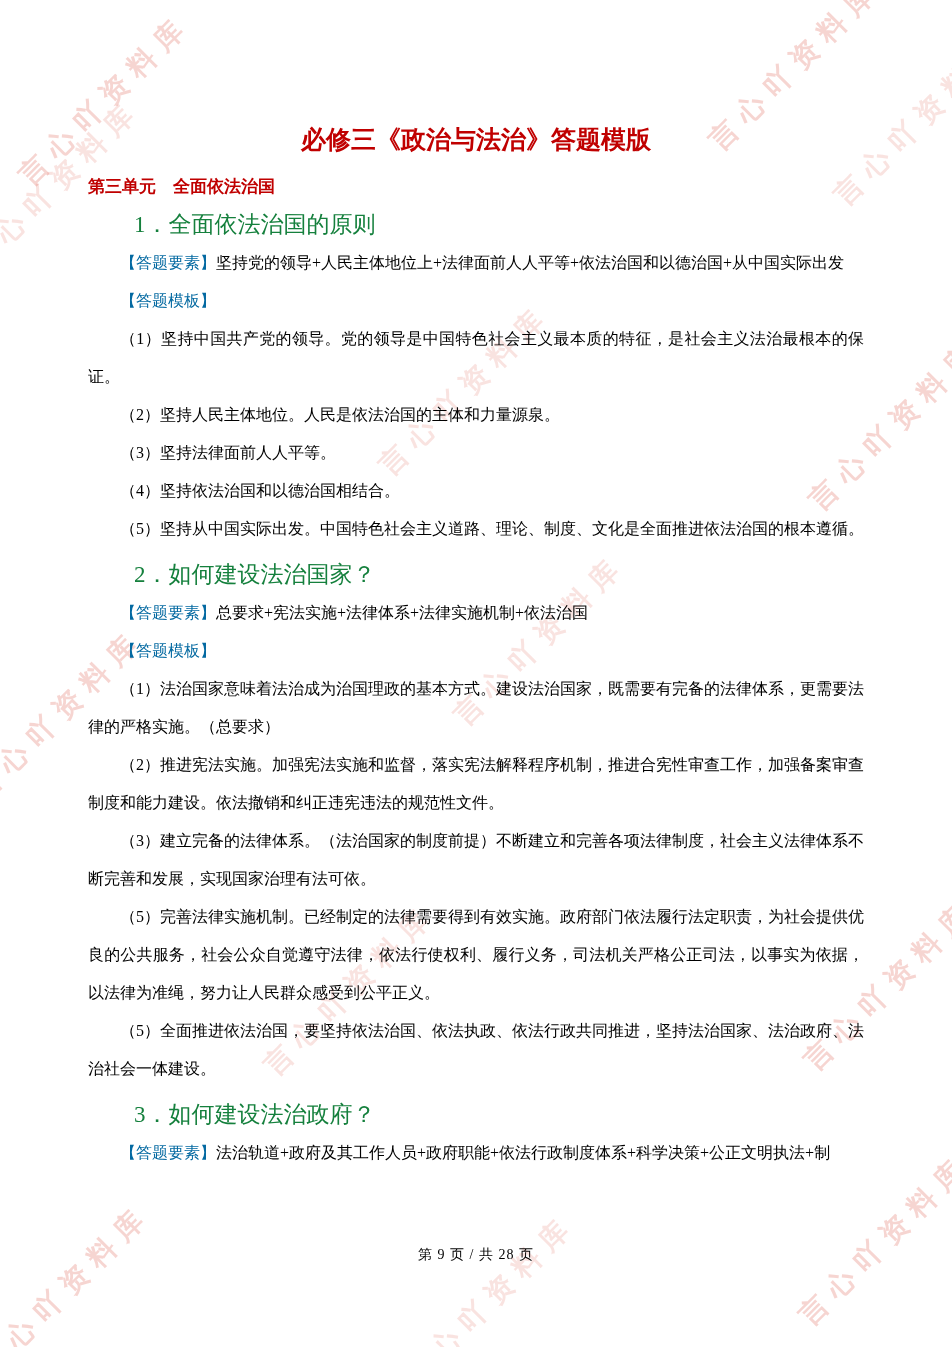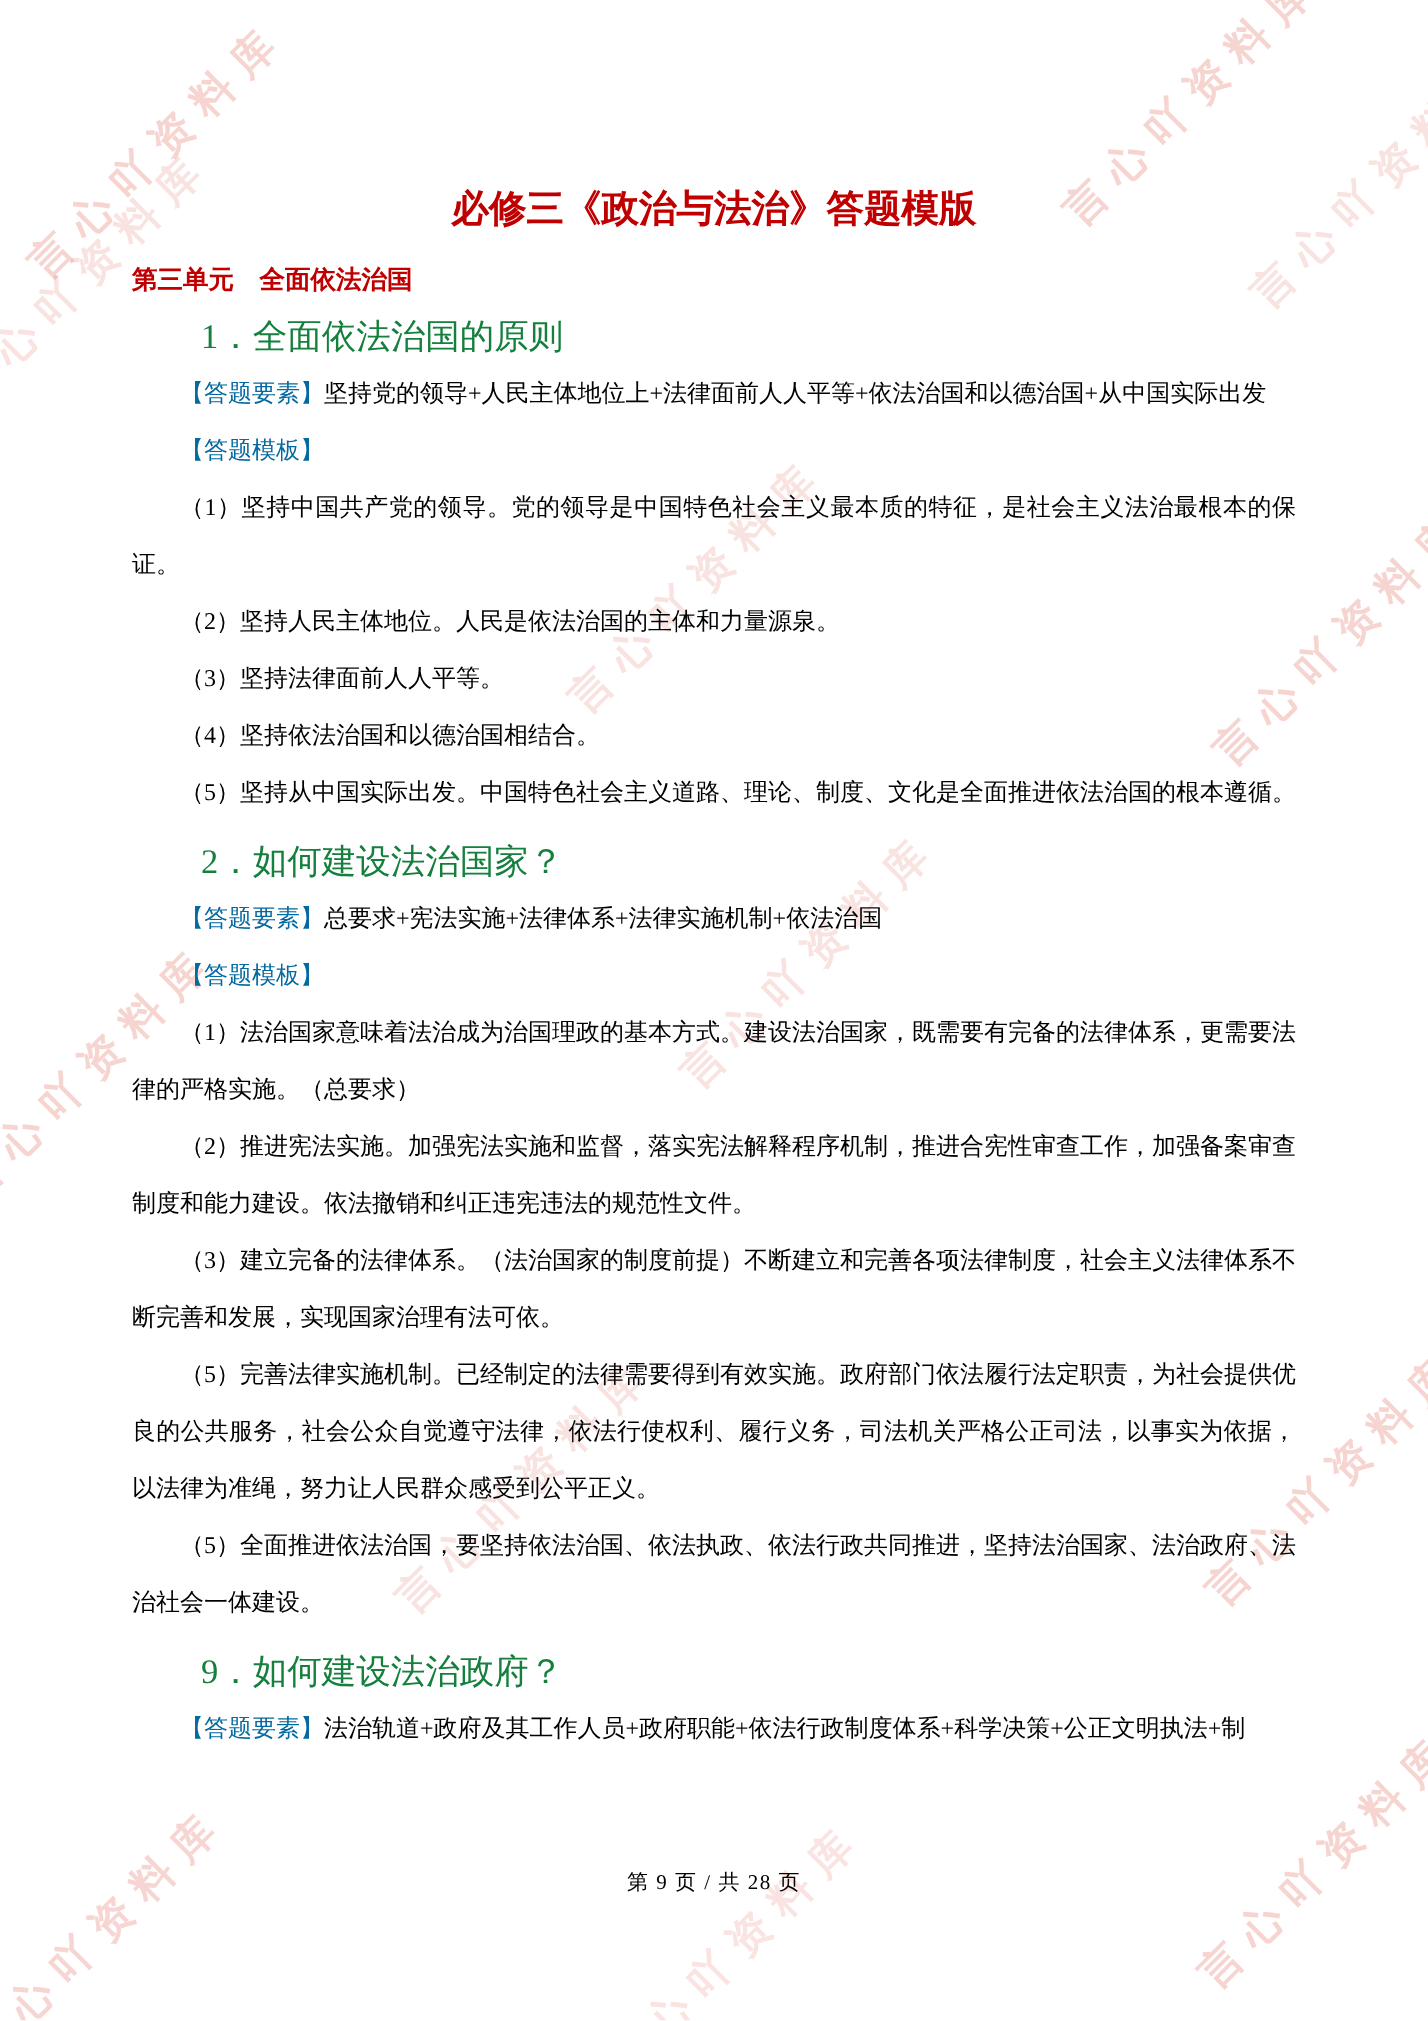--- a/index.html
+++ b/index.html
@@ -91,20 +91,20 @@
 
     <h3 class="sec-heading">2．如何建设法治国家？</h3>
     <p class="para"><span class="tag">【答题要素】</span><span>总要求+宪法实施+法律体系+法律实施机制+依法治国</span></p>
     <p class="para"><span class="tag">【答题模板】</span></p>
     <p class="para">（1）法治国家意味着法治成为治国理政的基本方式。建设法治国家，既需要有完备的法律体系，更需要法律的严格实施。（总要求）</p>
     <p class="para">（2）推进宪法实施。加强宪法实施和监督，落实宪法解释程序机制，推进合宪性审查工作，加强备案审查制度和能力建设。依法撤销和纠正违宪违法的规范性文件。</p>
     <p class="para">（3）建立完备的法律体系。（法治国家的制度前提）不断建立和完善各项法律制度，社会主义法律体系不断完善和发展，实现国家治理有法可依。</p>
     <p class="para">（5）完善法律实施机制。已经制定的法律需要得到有效实施。政府部门依法履行法定职责，为社会提供优良的公共服务，社会公众自觉遵守法律，依法行使权利、履行义务，司法机关严格公正司法，以事实为依据，以法律为准绳，努力让人民群众感受到公平正义。</p>
     <p class="para">（5）全面推进依法治国，要坚持依法治国、依法执政、依法行政共同推进，坚持法治国家、法治政府、法治社会一体建设。</p>
 
-    <h3 class="sec-heading">9．如何建设法治政府？</h3>
+    <h3 class="sec-heading">3．如何建设法治政府？</h3>
     <p class="para"><span class="tag">【答题要素】</span><span>法治轨道+政府及其工作人员+政府职能+依法行政制度体系+科学决策+公正文明执法+制</span></p>
 
   </div>
 
   <div class="footer">第 9 页 / 共 28 页</div>
 
 </div>
 
 </body></html>

